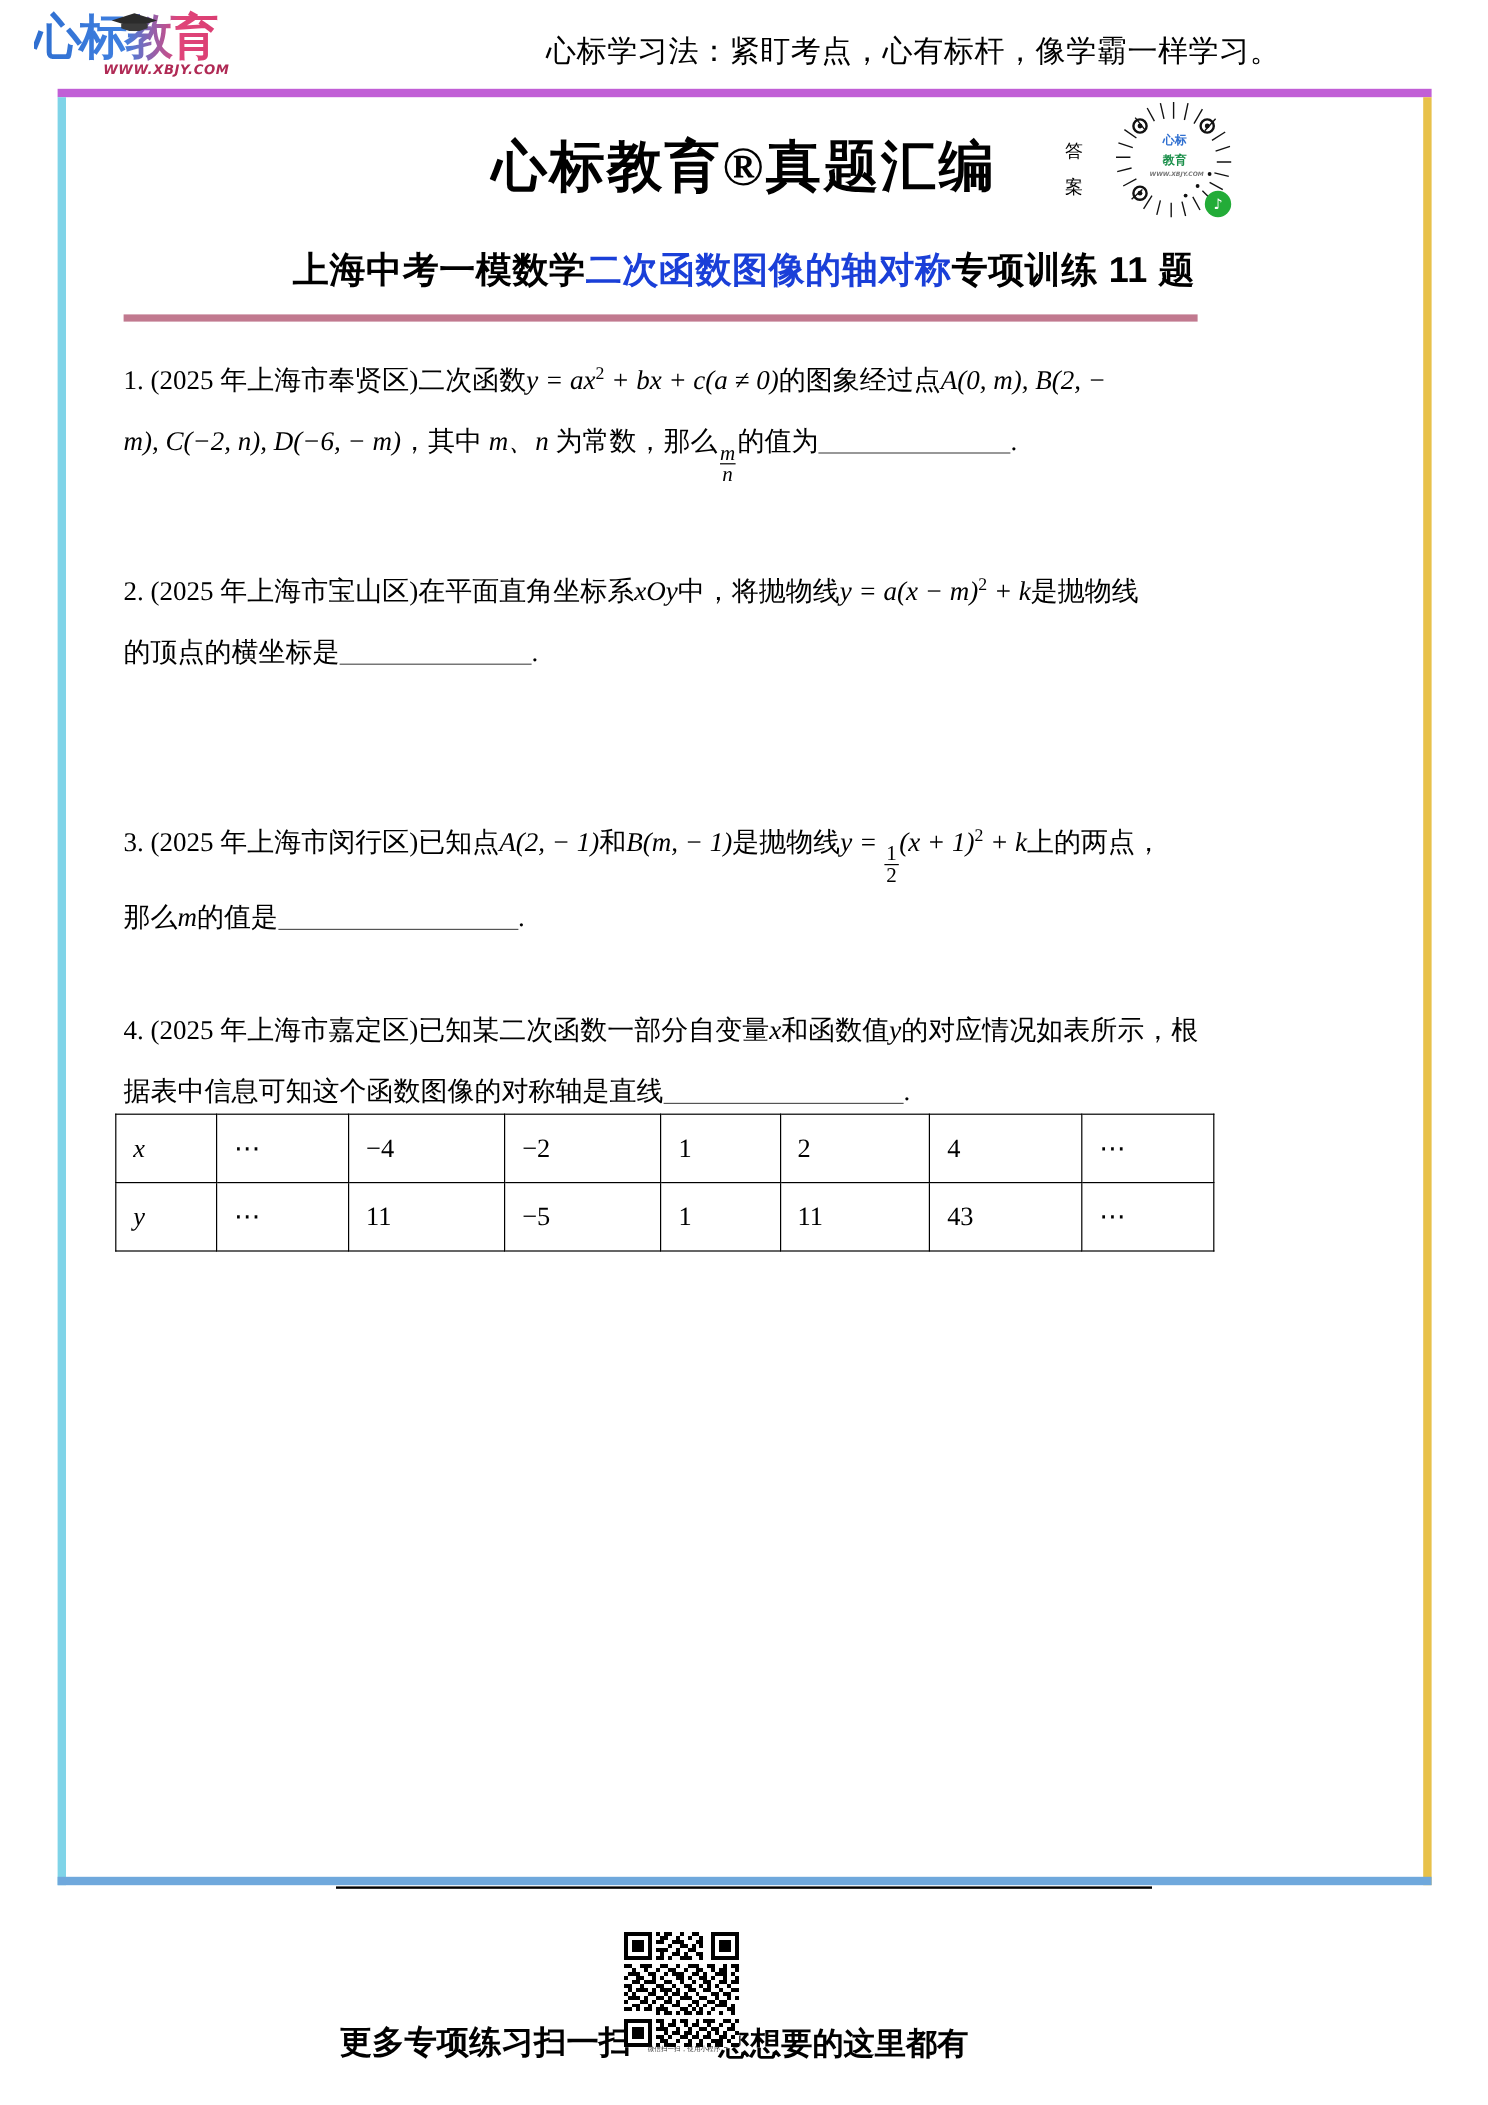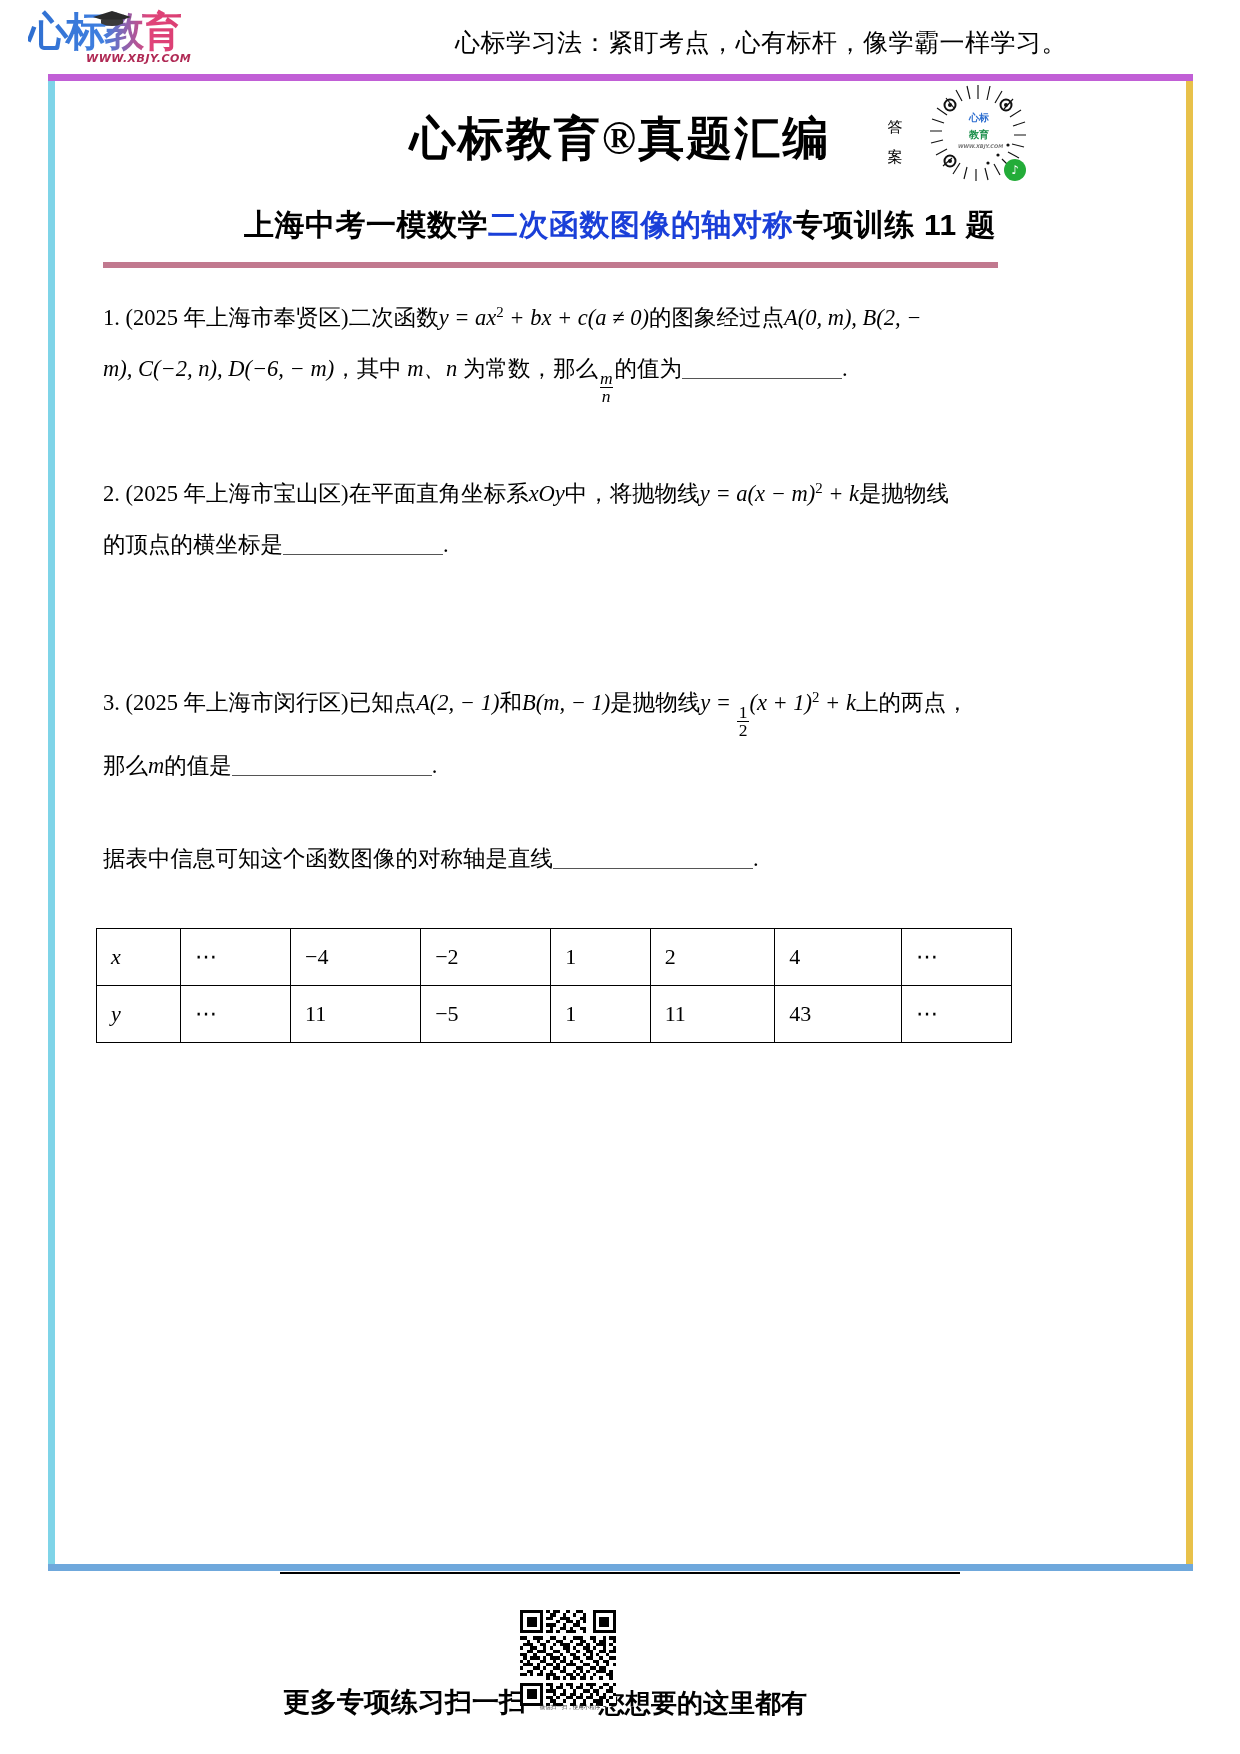--- a/index.html
+++ b/index.html
@@ -381,20 +381,24 @@
         <span class="num mn">1</span>
         <span class="den mn">2</span>
       </span><span class="mi">(x + 1)</span><sup class="expn">2</sup><span class="mi"> + k</span><span>上的两点，</span>
   </div>
   <div class="line">
     <span>那么</span><span class="mi">m</span><span>的值是</span><span class="blank-l"></span><span>.</span>
   </div>
 </div>
 
 <div class="q" id="q4">
+  <div class="line">
+    <span>4.</span>
+    <span>(2025 年上海市嘉定区)</span><span>已知某二次函数一部分自变量</span><span class="mi">x</span><span>和函数值</span><span class="mi">y</span><span>的对应情况如表所示，根</span>
+  </div>
   <div class="line">
     <span>据表中信息可知这个函数图像的对称轴是直线</span><span class="blank-l"></span><span>.</span>
   </div>
 </div>
 
 <table class="tbl">
   <tbody>
     <tr>
       <td class="lbl">x</td>
       <td class="dots">⋯</td>

